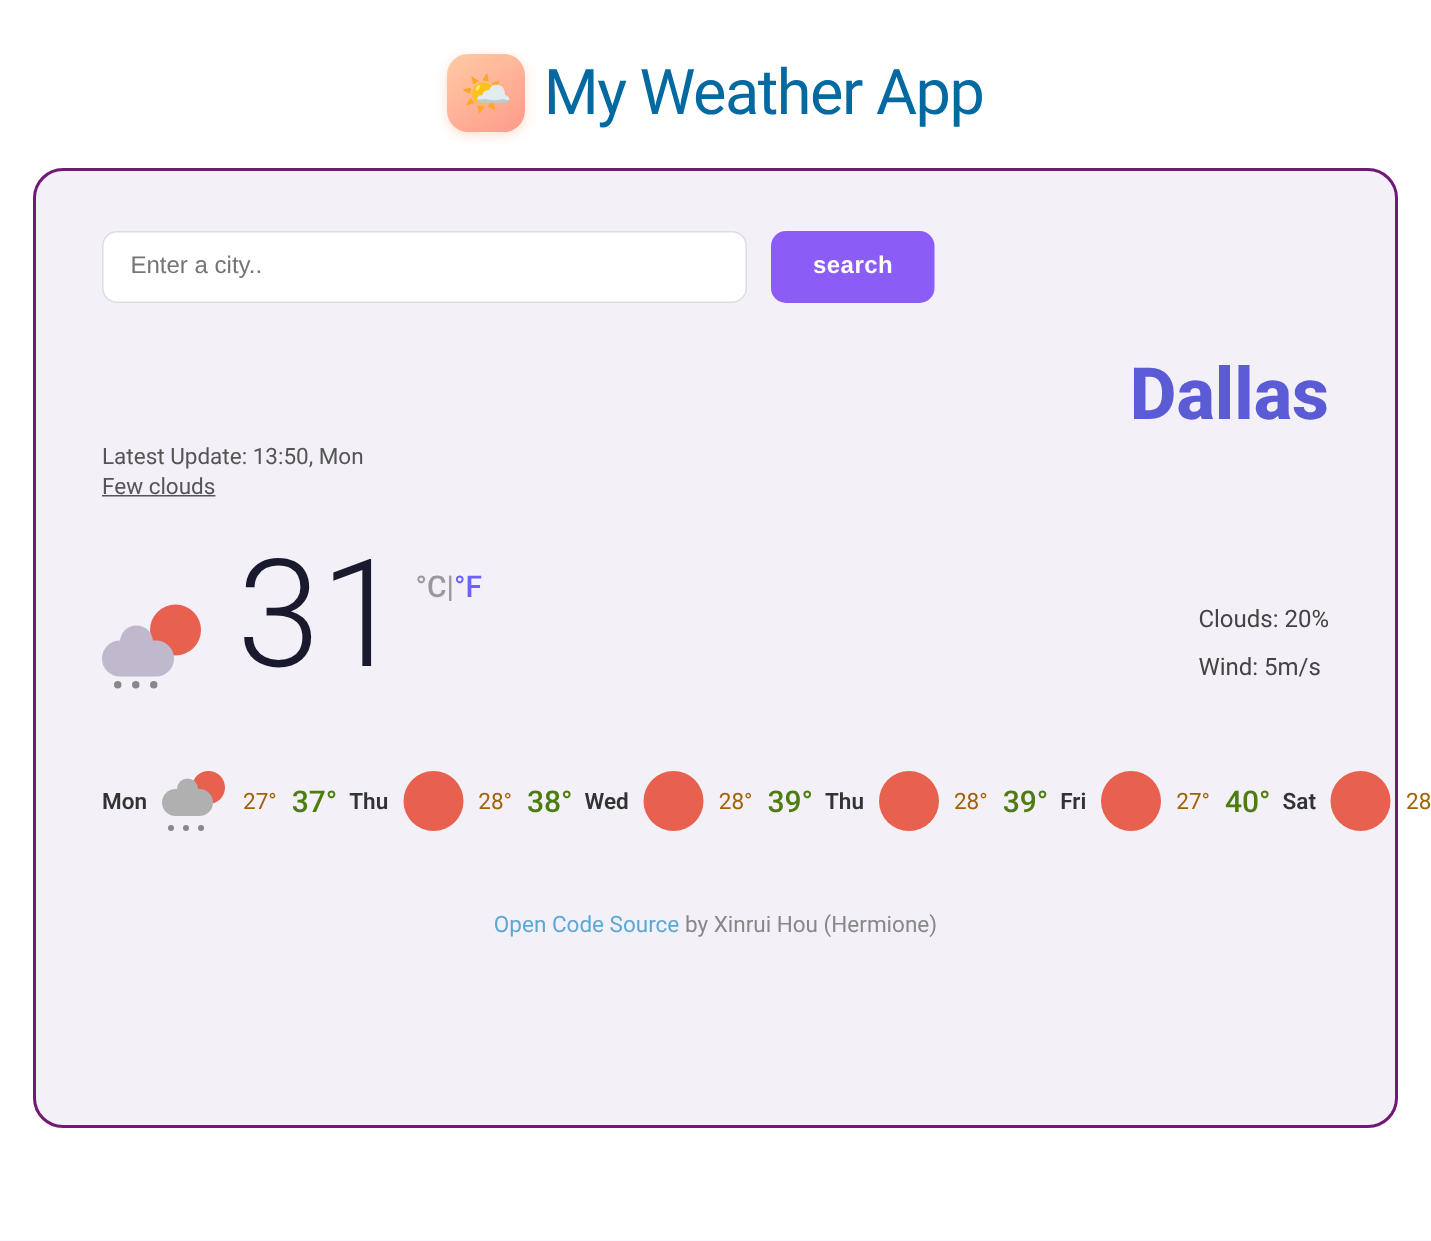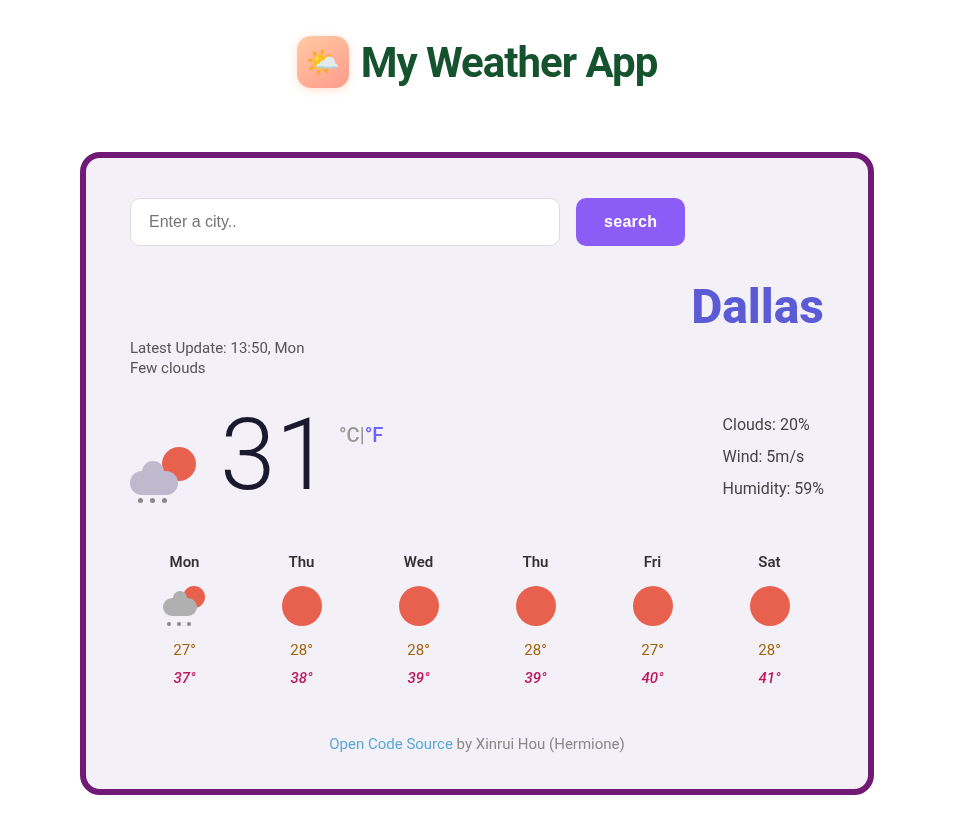--- a/index.html
+++ b/index.html
@@ -26,33 +26,32 @@
       border-radius: 14px;
       display: flex;
       align-items: center;
       justify-content: center;
       font-size: 28px;
       box-shadow: 0 2px 8px rgba(255,150,100,0.3);
     }
 
     .app-title {
       font-size: 42px;
-      font-weight: 700;
-      color: #14532d;
+      font-weight: 400;
+      color: #0369a1;
       letter-spacing: -1px;
     }
 
     .main-card {
       background: #f3f0f8;
       border-radius: 20px;
       padding: 40px 44px 36px 44px;
-      width: 794px;
+      width: 910px;
       min-height: 640px;
-      border: 6px solid #701a75;
-      margin-top: 40px;
+      border: 2px solid #701a75;
     }
 
     .search-row {
       display: flex;
       gap: 16px;
       margin-bottom: 32px;
     }
 
     .city-input {
       flex: 1;
@@ -89,20 +88,21 @@
     .update-time {
       font-size: 15px;
       color: #555;
       margin-bottom: 2px;
     }
 
     .weather-desc {
       font-size: 15px;
       color: #555;
       margin-bottom: 28px;
+      text-decoration: underline;
     }
 
     .current-weather {
       display: flex;
       align-items: flex-end;
       gap: 0;
       margin-bottom: 48px;
     }
 
     .weather-icon-main {
@@ -153,21 +153,20 @@
 
     .forecast-row {
       display: flex;
       justify-content: space-between;
       gap: 8px;
       margin-bottom: 48px;
     }
 
     .forecast-day {
       display: flex;
-      flex-direction: column;
       align-items: center;
       gap: 10px;
       flex: 1;
     }
 
     .day-label {
       font-size: 15px;
       font-weight: 600;
       color: #333;
     }
@@ -178,24 +177,23 @@
       background: #e8614e;
       border-radius: 50%;
     }
 
     .day-temp-low {
       font-size: 15px;
       color: #a16207;
     }
 
     .day-temp-high {
-      font-size: 15px;
-      color: #be185d;
+      font-size: 20px;
+      color: #4d7c0f;
       font-weight: 500;
-      font-style: italic;
     }
 
     .footer {
       margin-top: 28px;
       font-size: 15px;
       color: #888;
       text-align: center;
     }
 
     .footer a {
@@ -250,21 +248,20 @@
     <div class="temp-display">
       <span class="temp-number">31</span>
       <div class="temp-units">
         <span class="celsius">°C</span><span class="separator">|</span><span class="fahrenheit">°F</span>
       </div>
     </div>
 
     <div class="weather-details">
       <div>Clouds: 20%</div>
       <div>Wind: 5m/s</div>
-      <div>Humidity: 59%</div>
     </div>
   </div>
 
   <div class="forecast-row" id="forecast-container">
   <div class="forecast-day">
         <div class="day-label">Mon</div>
         <div class="forecast-icon-wrapper">
           <div style="position: relative; width: 44px; height: 44px;">
             <div style="position: absolute; width: 22px; height: 22px; background: rgb(232, 97, 78); border-radius: 50%; top: 2px; right: 2px;"></div>
             <div style="position: absolute; width: 34px; height: 18px; background: rgb(176, 176, 176); border-radius: 9px; bottom: 12px; left: 0px;">

